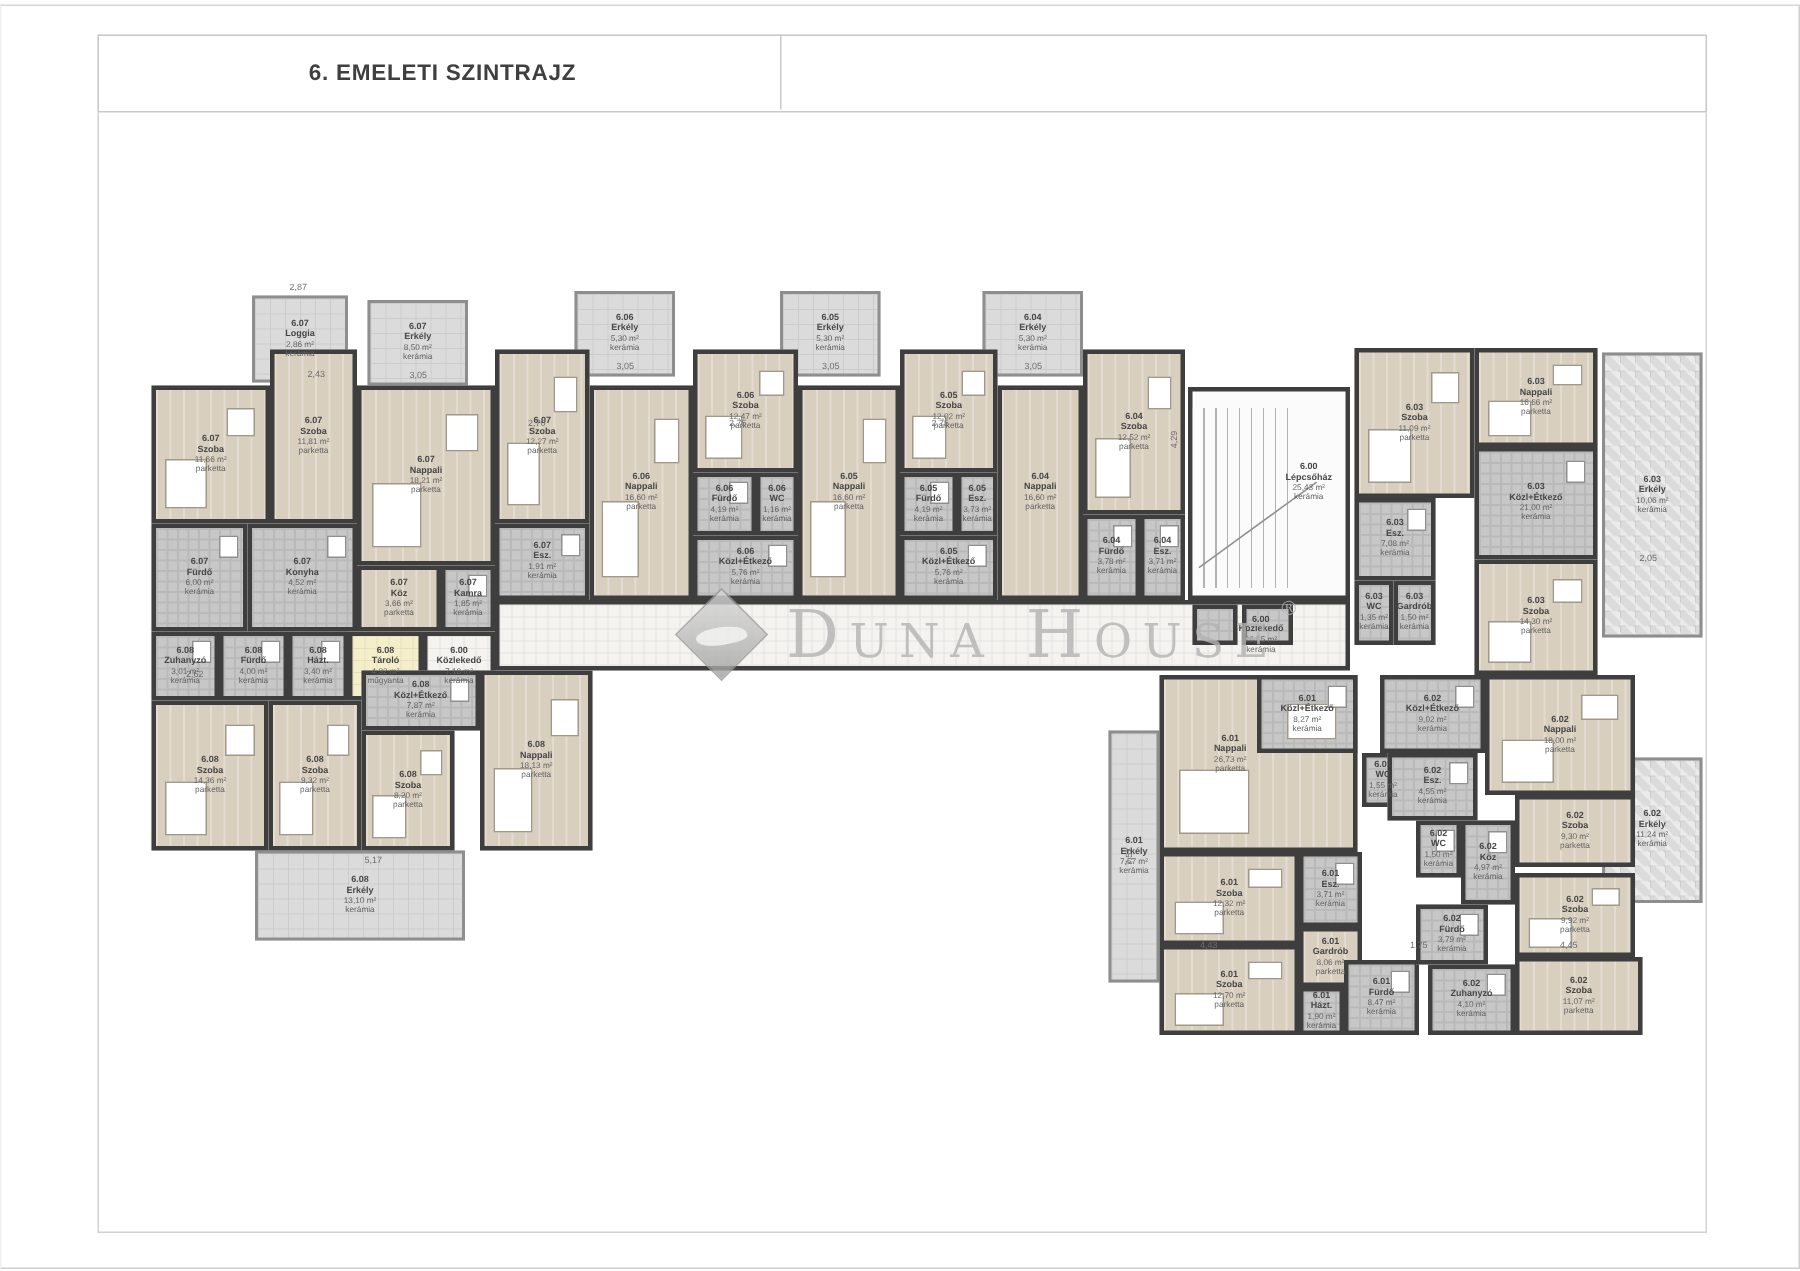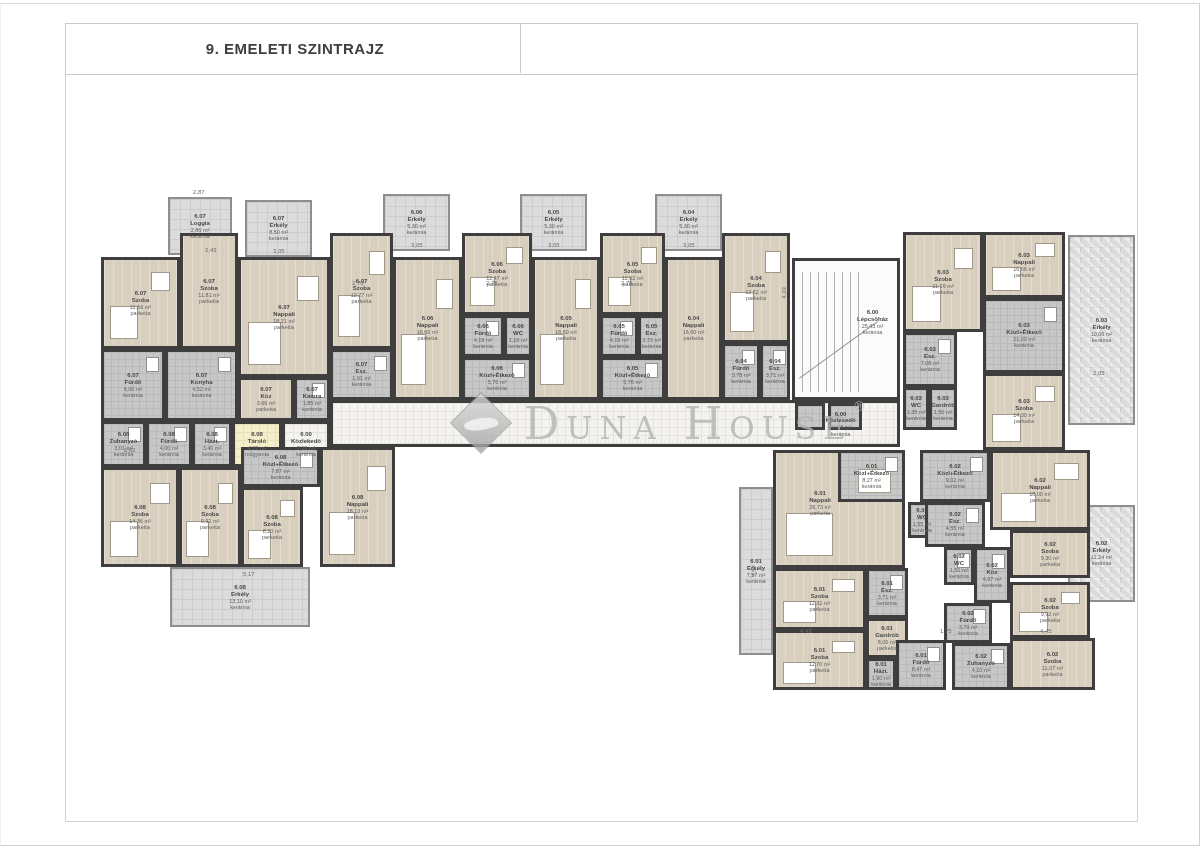--- a/index.html
+++ b/index.html
@@ -65,21 +65,21 @@
   .wm-reg{font-size:13px;vertical-align:28px;letter-spacing:0;color:#b3b3b3;}
 </style>
 </head>
 <body>
 
 <div id="canvas">
   <div class="page-edge"></div>
   <div class="sheet-frame"></div>
   <div class="title-box"></div>
   <div class="title-divider"></div>
-  <div class="sheet-title">9. EMELETI SZINTRAJZ</div>
+  <div class="sheet-title">6. EMELETI SZINTRAJZ</div>
 
   <div id="plan">
       <div class="room t-balc" style="left: 168px; top: 197px; width: 64px; height: 58px;">
         <div class="rl fill">
           <span class="u">6.07</span>
           <span class="n">Loggia</span>
           <span class="a">2,86 m²</span>
           <span class="f">kerámia</span>
         </div>
       </div>

